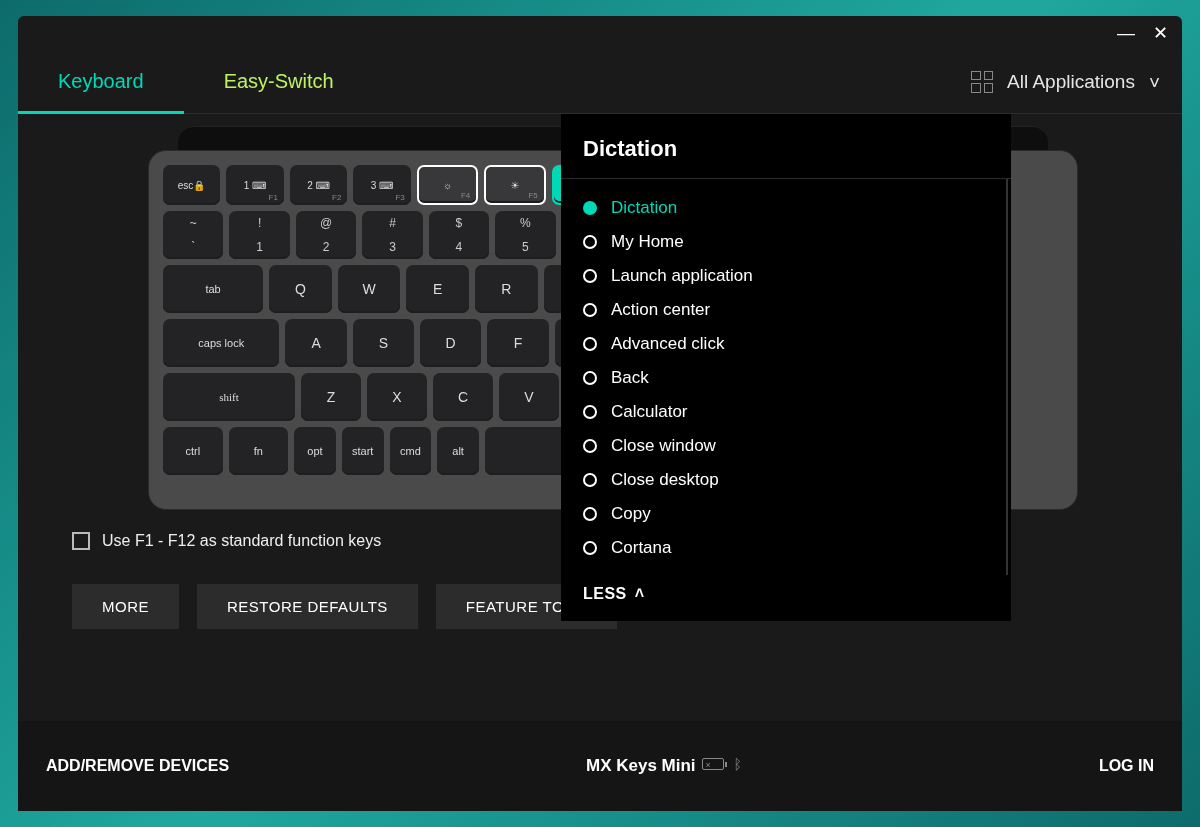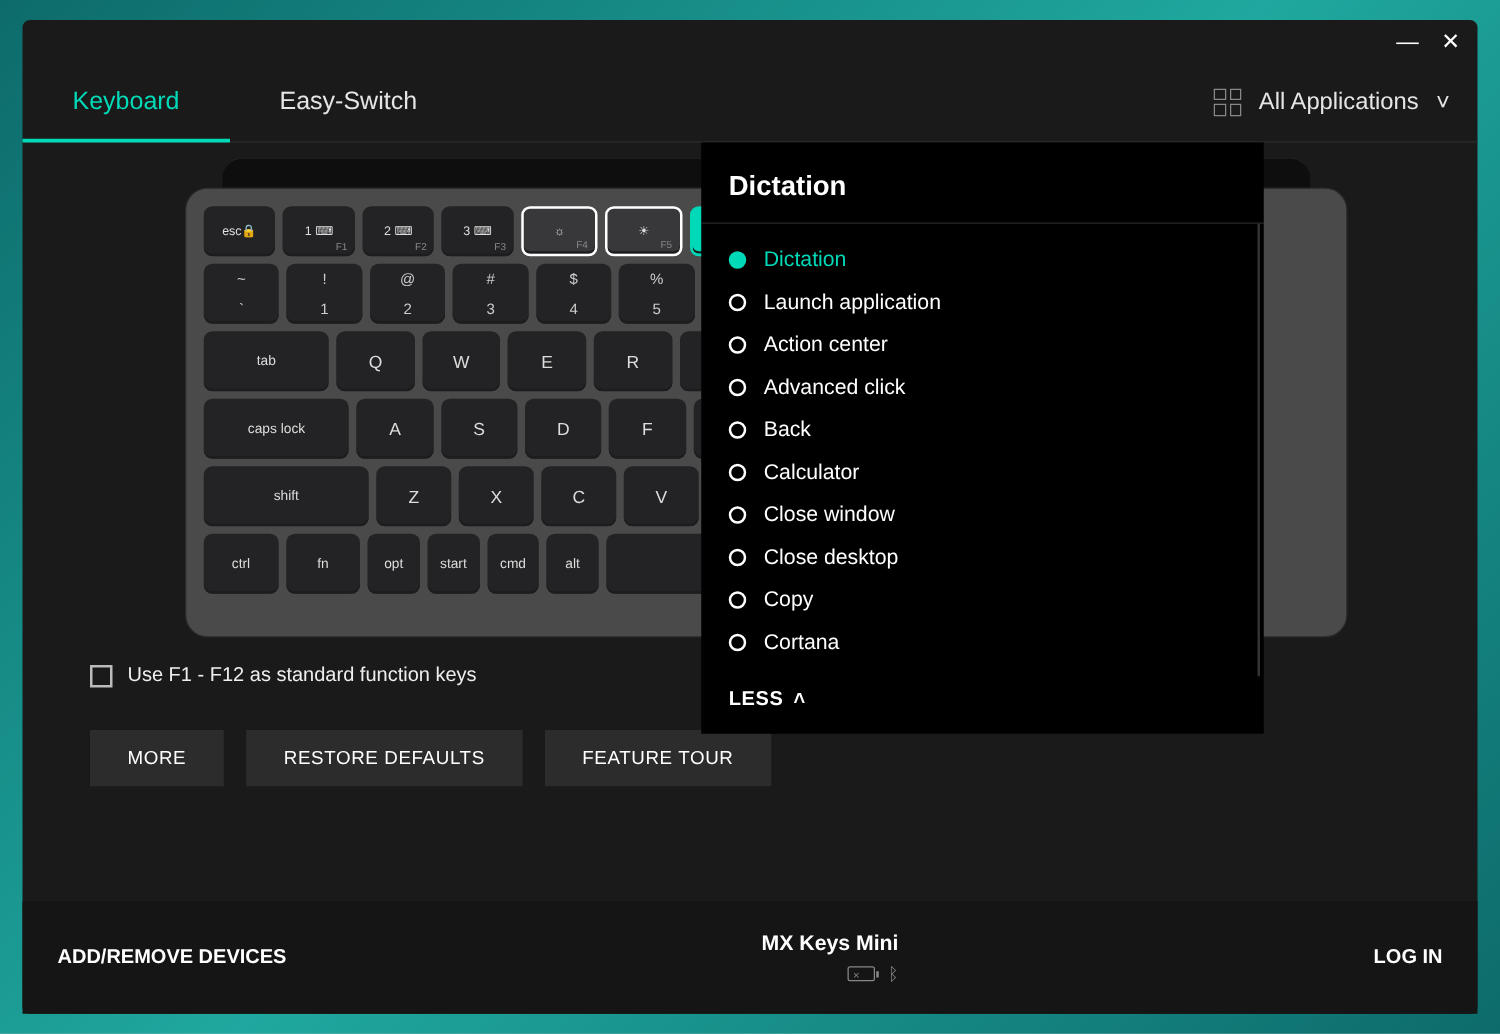--- a/index.html
+++ b/index.html
@@ -37,21 +37,21 @@
     border-bottom: 1px solid #2d2d2d;
     height: 64px;
     padding: 0 22px 0 0;
   }
   .tabs { display: flex; height: 100%; }
   .tab {
     padding: 0 40px 0 40px;
     display: flex;
     align-items: center;
     font-size: 20px;
-    color: #e5e5e5;
+    color: #bef264;
     cursor: pointer;
     position: relative;
   }
   .tab.active { color: #00d9b8; }
   .tab.active::after {
     content: "";
     position: absolute;
     left: 0; right: 0; bottom: -1px;
     height: 3px;
     background: #00d9b8;
@@ -105,21 +105,21 @@
     justify-content: center;
     color: #ddd;
     font-size: 14px;
     flex: 1;
     position: relative;
     box-shadow: inset 0 -2px 0 #1d1d1f;
   }
   .key.small { font-size: 11px; }
   .key.fn { flex:1; height:40px; font-size:10px; }
   .key.wide2 { flex: 1.6; }
-  .key.wide3 { flex: 2.2; }
+  .key.wide3 { flex: 2.2; font-family: Liberation Serif, serif; }
   .key.sub::after {
     content: attr(data-sub);
     position: absolute;
     bottom: 3px; right: 6px;
     font-size: 8px; color:#888;
   }
   .key.fn-outlined { border: 2px solid #fff; background:#38383b; }
   .key.fn-active { background: #00d9b8; color:#0a0a0a; border:2px solid #00d9b8;}
   .key .top { position:absolute; top:5px; font-size:12px; color:#ccc;}
   .key .bot { position:absolute; bottom:5px; font-size:12px; color:#ccc;}
@@ -204,21 +204,21 @@
   .footer {
     height: 90px;
     background: #151515;
     display: flex;
     align-items: center;
     justify-content: space-between;
     padding: 0 28px;
     font-size: 16px;
   }
   .footer .device {
-    display:flex; flex-direction:column; align-items:flex-end; gap:6px;
+    display:flex; flex-direction:row; align-items:flex-start; gap:6px;
   }
   .footer .device-name { font-size: 17px; font-weight:600;}
   .footer .device-icons { display:flex; gap:10px; color:#888; font-size:14px; align-items:center;}
   .batt { width:22px; height:12px; border:1.5px solid #888; border-radius:2px; position:relative;}
   .batt::after{content:""; position:absolute; right:-4px; top:3px; width:2px; height:5px; background:#888;}
   .batt i{position:absolute; left:3px; top:1px; color:#888; font-style:normal; font-size:9px; line-height:10px;}
   .chev { display:inline-block; transform: translateY(1px);}
 </style>
 </head>
 <body>
@@ -354,20 +354,24 @@
 
     <div class="panel">
       <div class="panel-title">Dictation</div>
       <div class="panel-list" id="panel-list">
           <div class="radio-item selected">
             <span class="rdot"></span>
             <span>Dictation</span>
           </div>
           <div class="radio-item">
             <span class="rdot"></span>
+            <span>My Home</span>
+          </div>
+          <div class="radio-item">
+            <span class="rdot"></span>
             <span>Launch application</span>
           </div>
           <div class="radio-item">
             <span class="rdot"></span>
             <span>Action center</span>
           </div>
           <div class="radio-item">
             <span class="rdot"></span>
             <span>Advanced click</span>
           </div>

